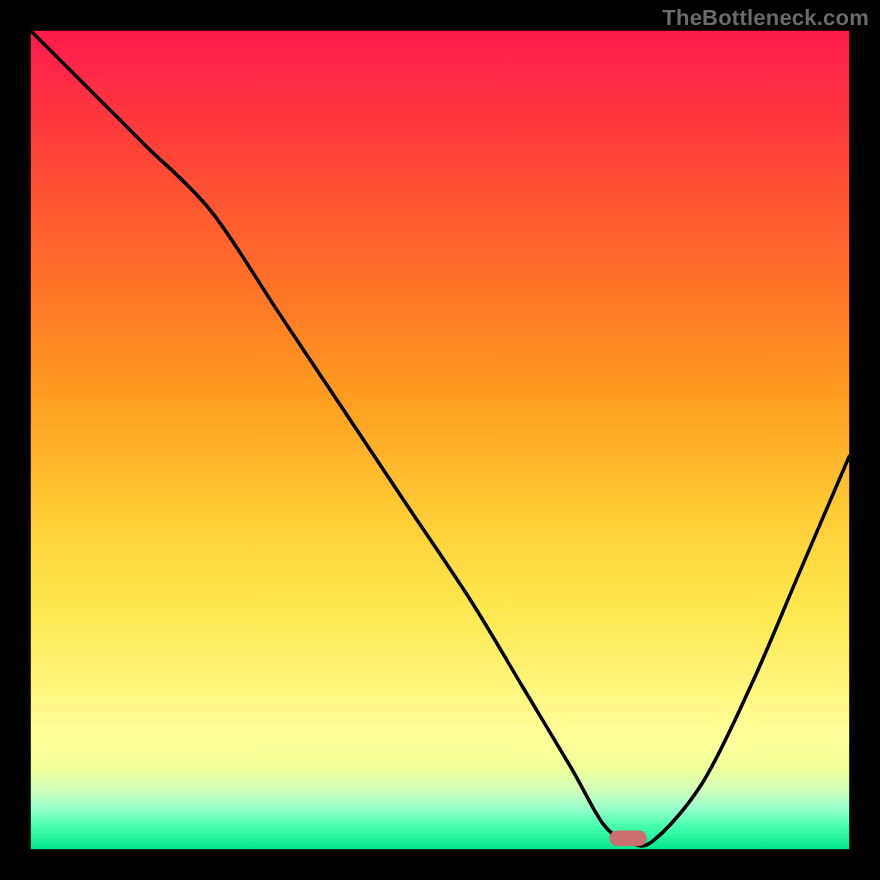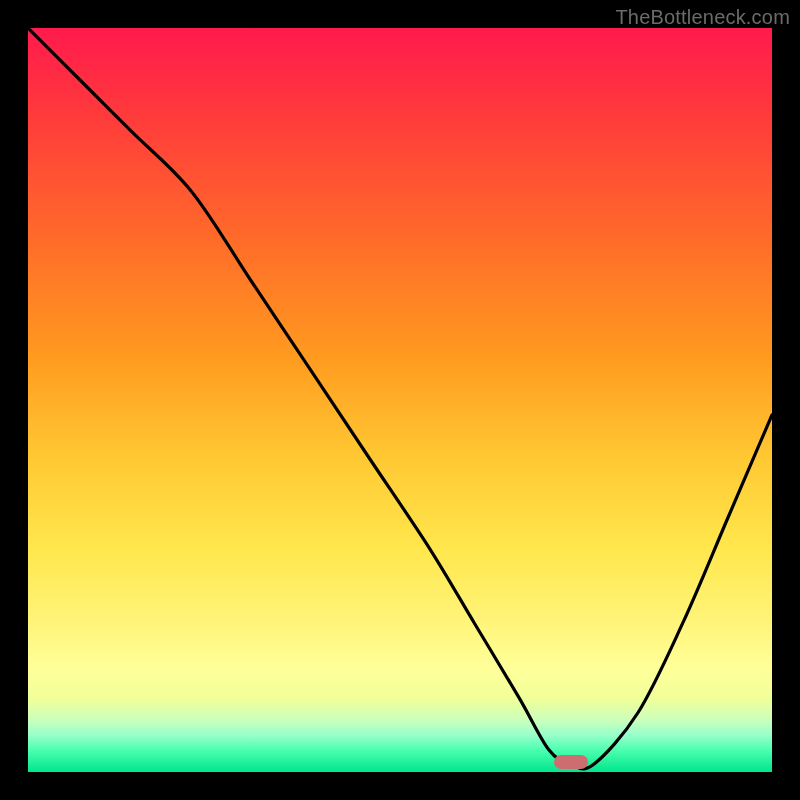--- a/index.html
+++ b/index.html
@@ -39,21 +39,21 @@
       #99ffcc 95%,
       #4dffb0 97%,
       #00e68c 100%);
   }
   .watermark {
     position: absolute;
     top: 6px;
     right: 10px;
     color: #6b6b6b;
     font-size: 20px;
-    font-weight: 400;
+    font-weight: 700;
     letter-spacing: 0.2px;
   }
   svg.curve {
     position: absolute;
     left: 0;
     top: 0;
     width: 744px;
     height: 744px;
   }
   .marker {

